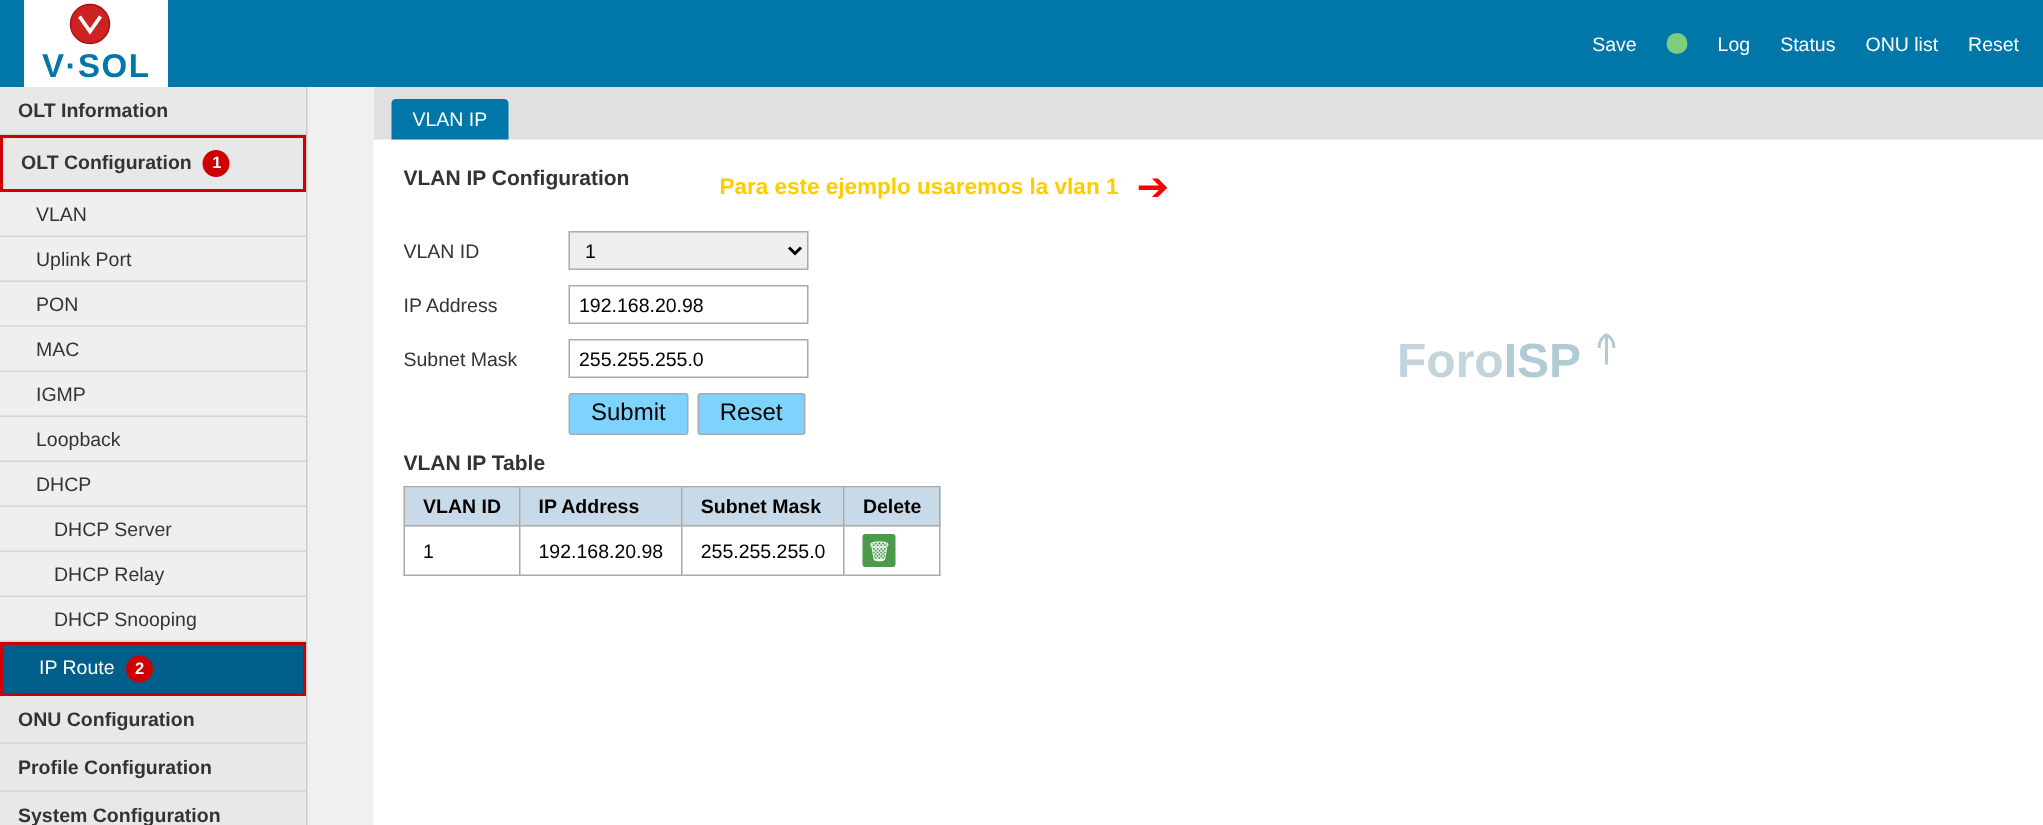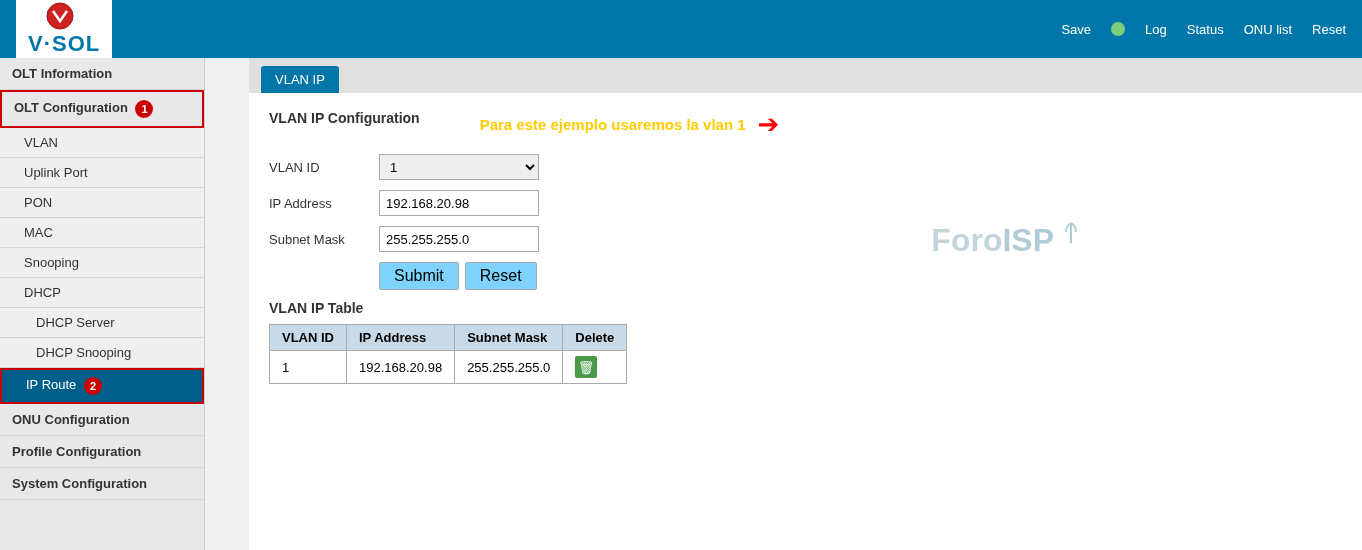--- a/index.html
+++ b/index.html
@@ -273,27 +273,33 @@
     <div class="sidebar-sub">
       <span>Uplink Port</span>
     </div>
     <div class="sidebar-sub">
       <span>PON</span>
     </div>
     <div class="sidebar-sub">
       <span>MAC</span>
     </div>
     <div class="sidebar-sub">
-      <span>Snooping</span>
+      <span>IGMP</span>
+    </div>
+    <div class="sidebar-sub">
+      <span>Loopback</span>
     </div>
     <div class="sidebar-sub">
       <span>DHCP</span>
     </div>
     <div class="sidebar-sub" style="padding-left:36px;">
       <span>DHCP Server</span>
+    </div>
+    <div class="sidebar-sub" style="padding-left:36px;">
+      <span>DHCP Relay</span>
     </div>
     <div class="sidebar-sub" style="padding-left:36px;">
       <span>DHCP Snooping</span>
     </div>
     <div class="sidebar-sub active" style="border:2px solid #cc0000; background:#005f8a; color:white;">
       <span>IP Route</span>
       <span class="badge">2</span>
     </div>
     <div class="sidebar-item section-header">
       <span>ONU Configuration</span>

